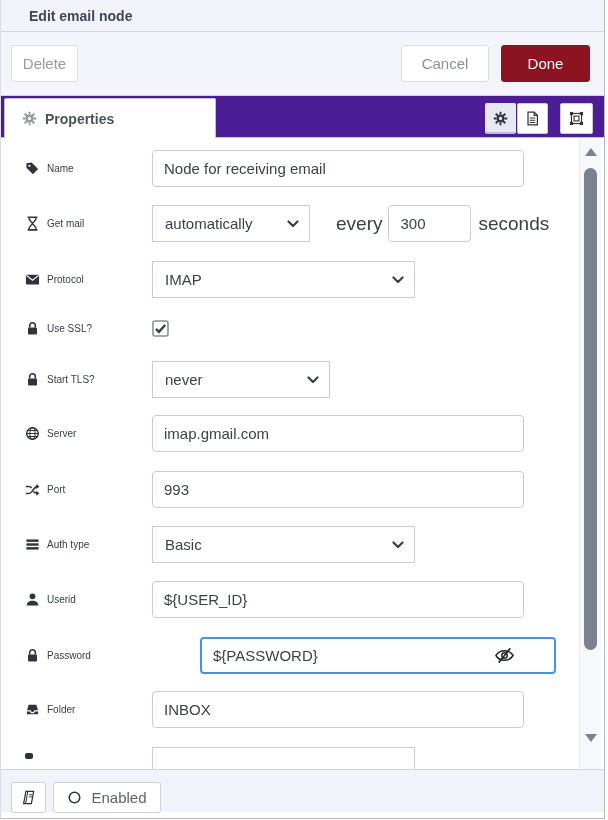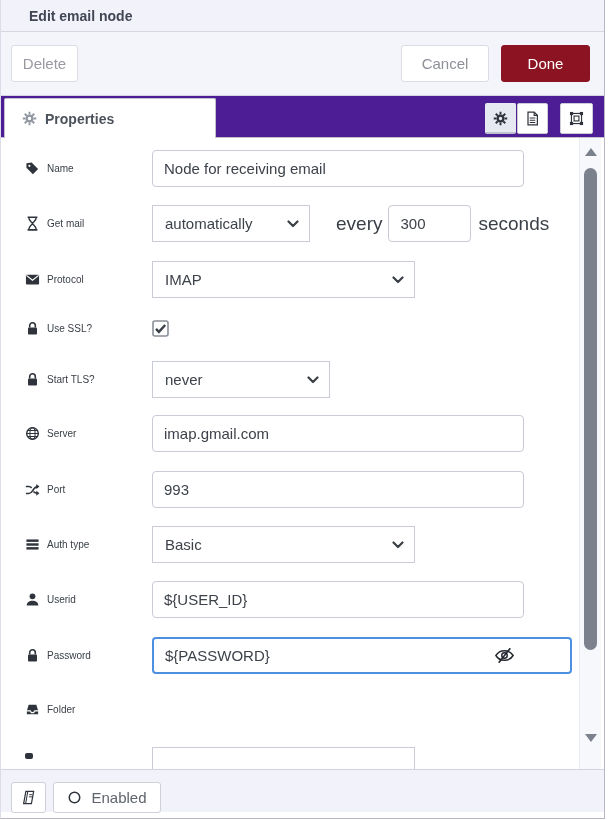--- a/index.html
+++ b/index.html
@@ -42,21 +42,21 @@
   .inp { height: 37px; border: 1px solid #c9ccd6; border-radius: 4px; padding: 0 11px; font-size: 15px;
          color: #3d424a; font-family: inherit; background: #fff; outline: none; }
   .w372 { width: 372px; } .w97 { width: 83px; }
   .sel { position: relative; height: 37px; border: 1px solid #c9ccd6; border-radius: 0; background: #fff;
          display: flex; align-items: center; padding: 0 30px 0 12px; font-size: 15px; color: #3d424a; cursor: pointer; }
   .sel .chev { position: absolute; right: 10px; top: 14px; }
   .s158 { width: 158px; } .s178 { width: 178px; } .s263 { width: 263px; }
   .inline-t { font-size: 19px; color: #3b4048; }
   .evry { margin-left: 26px; margin-right: 6px; } .secs { margin-left: 7px; }
   .pwwrap { position: relative; width: 372px; }
-  .pw { width: 420px; border-width: 2px; }
+  .pw { width: 356px; border-width: 2px; margin-left: 48px; }
   .eyebtn { position: absolute; right: 9px; top: 8px; width: 21px; height: 21px; color: #23272e;
             background: transparent; border: none; cursor: pointer; padding: 0; }
   .cbx { width: 17px; height: 17px; cursor: pointer; }
   .partial { align-items: flex-start; }
   .partial .lbl { margin-top: 6px; }
   .dot { width: 8px; height: 6px; border-radius: 2px; background: #2f343c; }
   
   .sbar { position: absolute; left: 578px; top: 0; width: 22px; height: 631px; background: #f7f8fb;
           border-left: 1px solid #ebebf2; }
   .tri-up, .tri-down { position: absolute; left: 5px; width: 0; height: 0; border-left: 6px solid transparent;
@@ -283,20 +283,21 @@
       </div>
 
       <div class="row" style="top:553px">
         <span class="lbl">
           <svg class="ic" viewBox="0 0 16 16">
               <path fill="currentColor" d="M3.9 3h8.2L14 9.3V13H2V9.3z"></path>
               <path d="M2 9.4h3.7l1 1.9h2.6l1-1.9H14" stroke="#fff" stroke-width="1.2" fill="none"></path>
             </svg>
           <span>Folder</span>
         </span>
+        <input class="inp w372" value="INBOX" style="">
       </div>
 
       <div class="row partial" style="top:609px">
         <span class="lbl">
           <span class="dot"></span>
         </span>
         <div class="sel s263"></div>
       </div>
 
       <div class="sbar">

